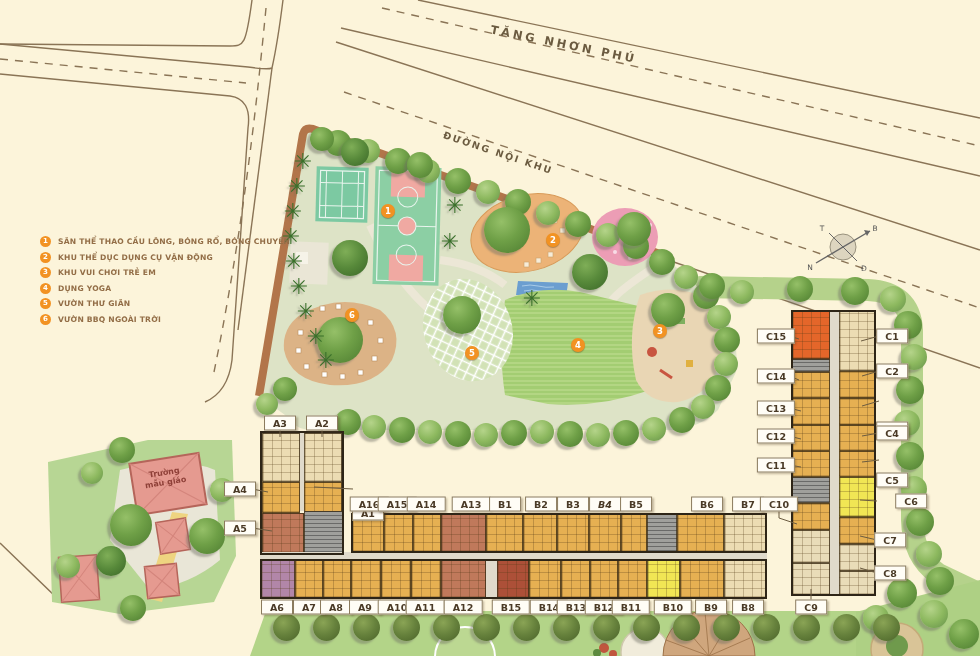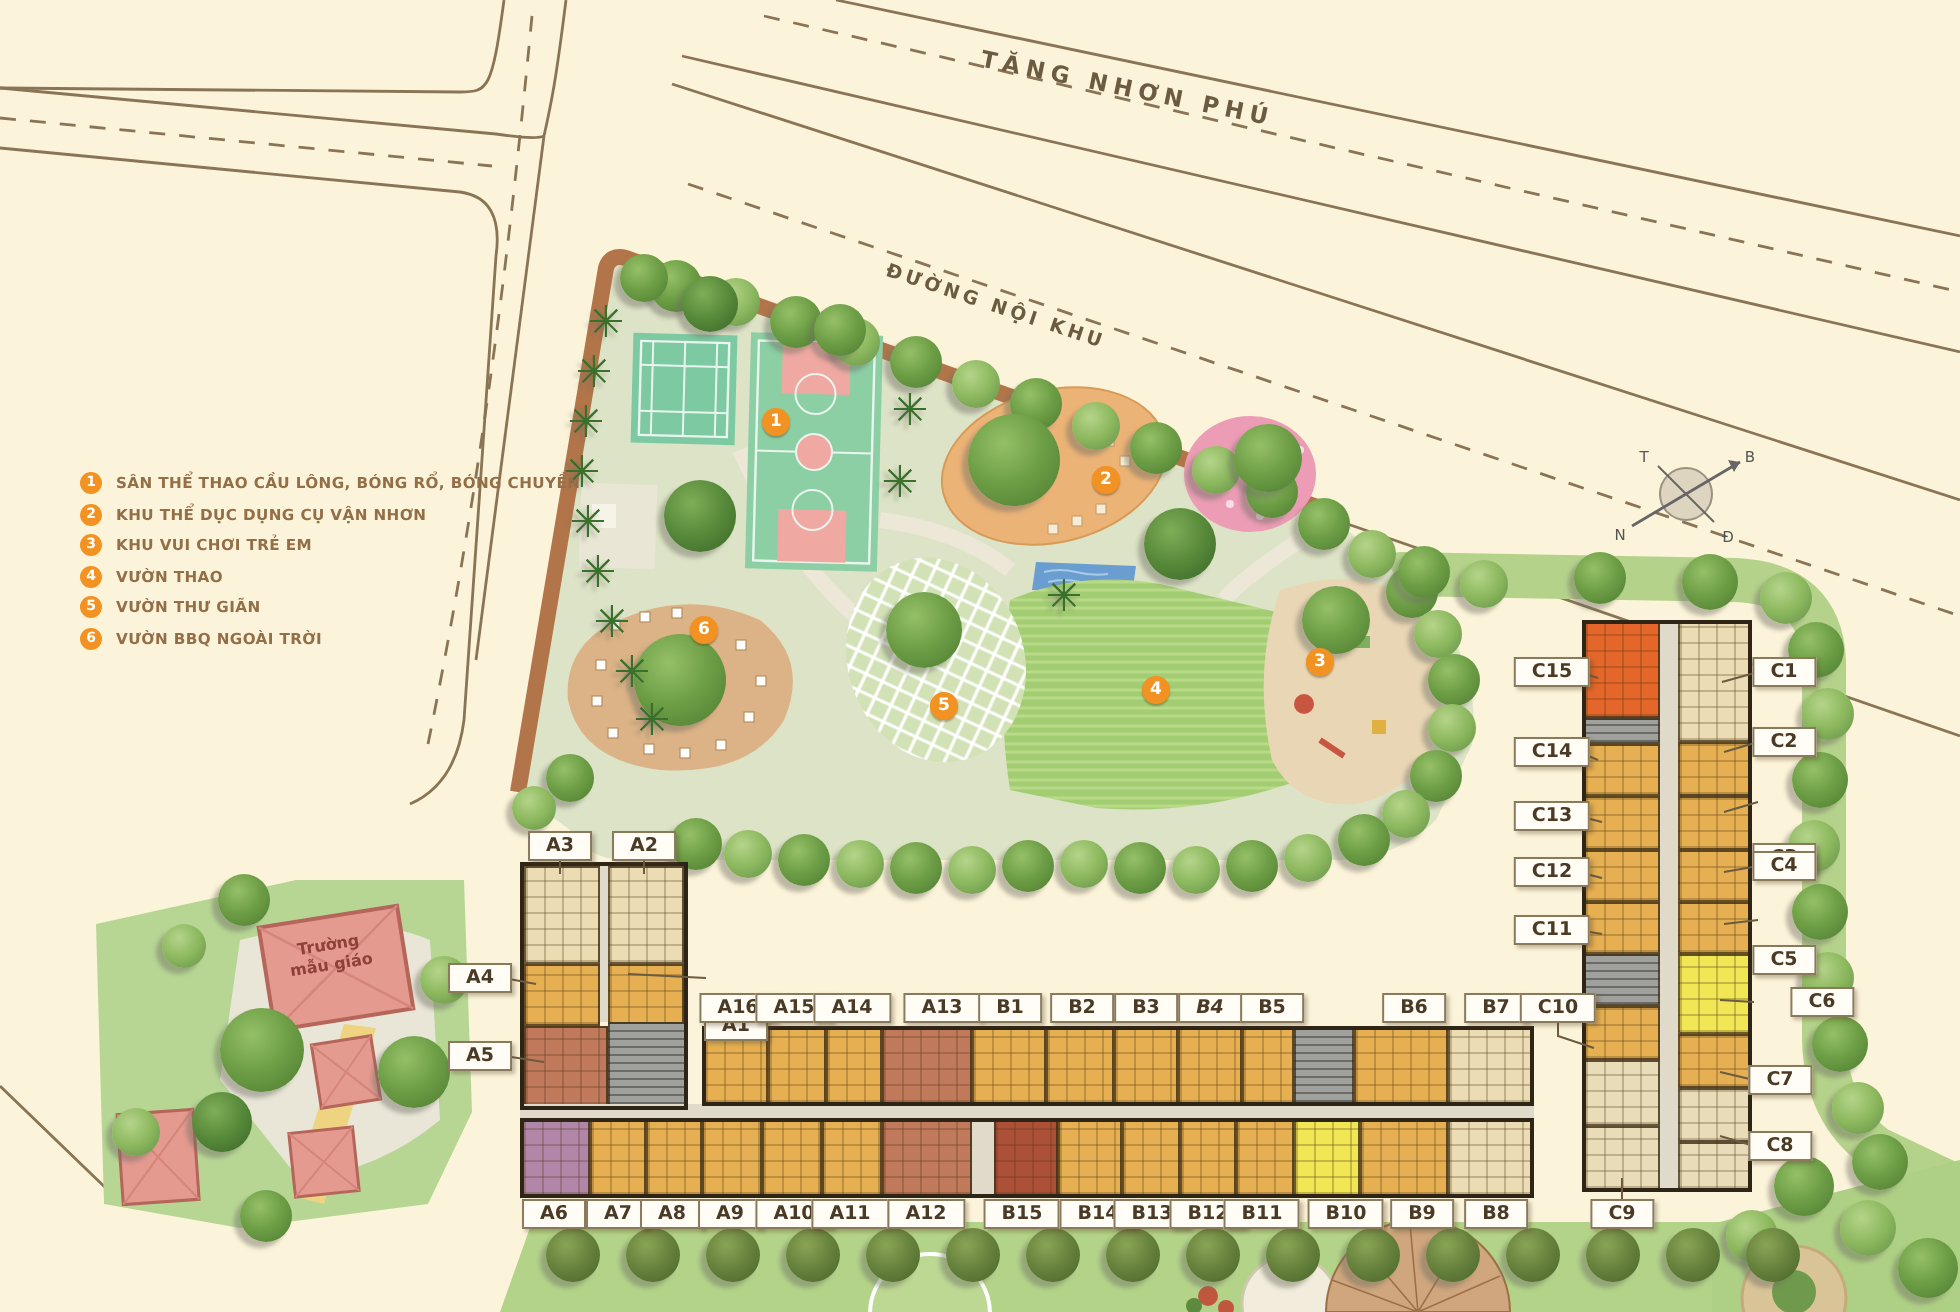--- a/index.html
+++ b/index.html
@@ -250,29 +250,29 @@
     </g>
   </svg>
 
   <div id="legend">
       <div class="legend-item">
         <span class="legend-num">1</span>
         <span class="legend-text">SÂN THỂ THAO CẦU LÔNG, BÓNG RỔ, BÓNG CHUYỀN</span>
       </div>
       <div class="legend-item">
         <span class="legend-num">2</span>
-        <span class="legend-text">KHU THỂ DỤC DỤNG CỤ VẬN NHƠN</span>
+        <span class="legend-text">KHU THỂ DỤC DỤNG CỤ VẬN ĐỘNG</span>
       </div>
       <div class="legend-item">
         <span class="legend-num">3</span>
         <span class="legend-text">KHU VUI CHƠI TRẺ EM</span>
       </div>
       <div class="legend-item">
         <span class="legend-num">4</span>
-        <span class="legend-text">VƯỜN THAO</span>
+        <span class="legend-text">DỤNG YOGA</span>
       </div>
       <div class="legend-item">
         <span class="legend-num">5</span>
         <span class="legend-text">VƯỜN THƯ GIÃN</span>
       </div>
       <div class="legend-item">
         <span class="legend-num">6</span>
         <span class="legend-text">VƯỜN BBQ NGOÀI TRỜI</span>
       </div>
     </div>

